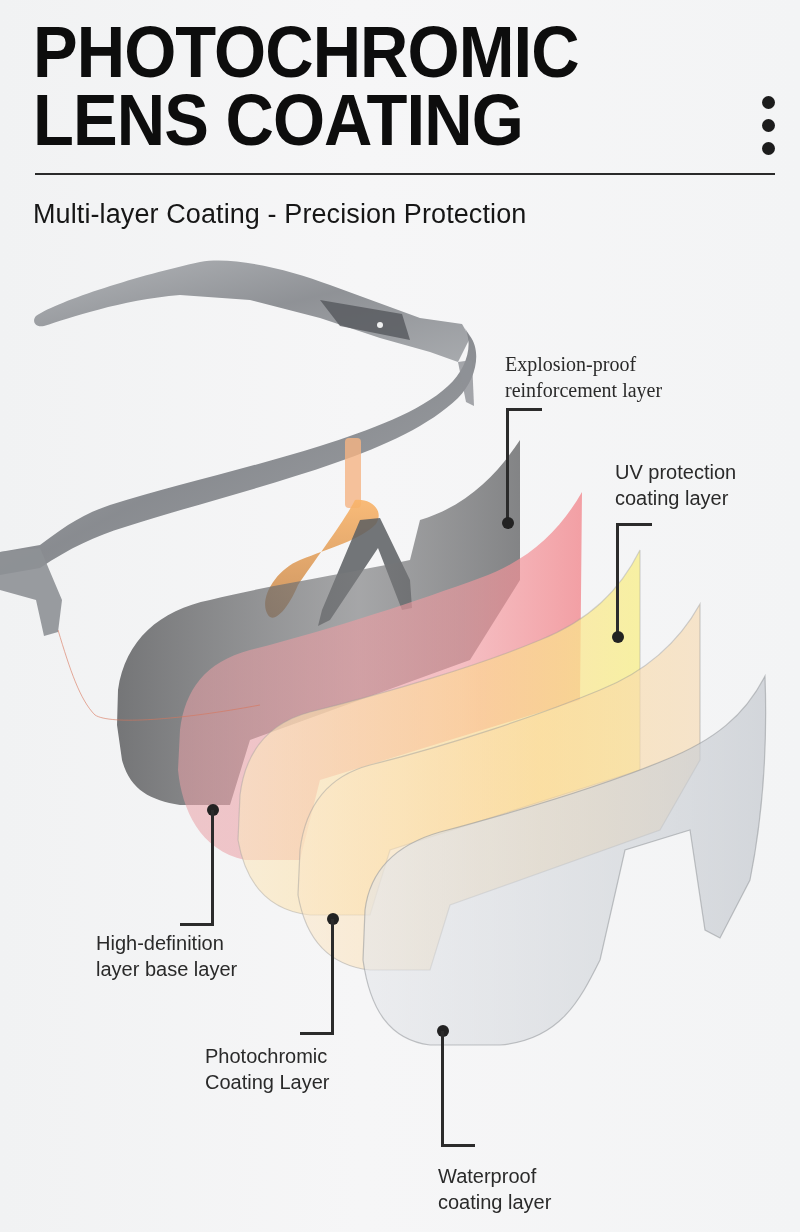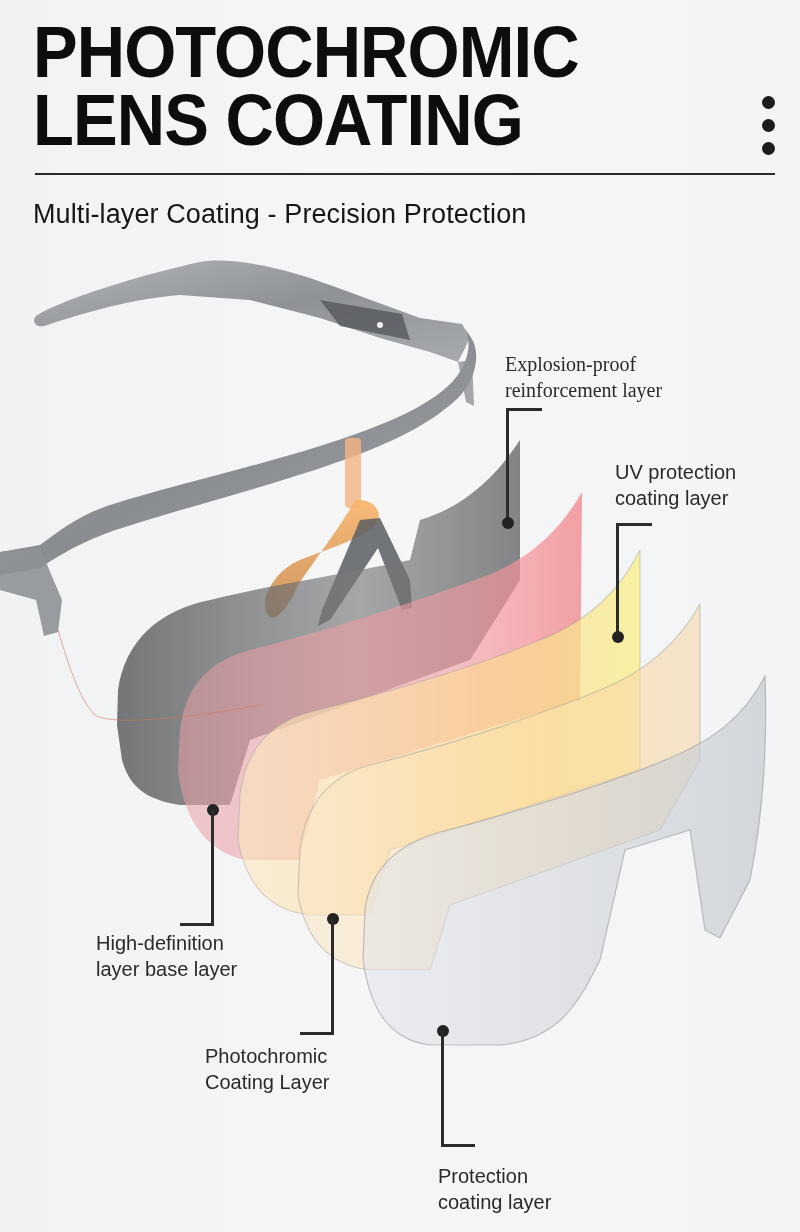--- a/index.html
+++ b/index.html
@@ -160,20 +160,20 @@
   <span>Photochromic</span>
   <span>Coating Layer</span>
 </div>
 <div class="callout">
   <div class="pt" style="left:327px; top:913px;"></div>
   <div class="v" style="left:331px; top:919px; height:116px;"></div>
   <div class="h" style="left:300px; top:1032px; width:34px;"></div>
 </div>
 
 <div class="label" style="left:438px; top:1163px;">
-  <span>Protection</span>
+  <span>Waterproof</span>
   <span>coating layer</span>
 </div>
 <div class="callout">
   <div class="pt" style="left:437px; top:1025px;"></div>
   <div class="v" style="left:441px; top:1031px; height:116px;"></div>
   <div class="h" style="left:441px; top:1144px; width:34px;"></div>
 </div>
 
 </body></html>

